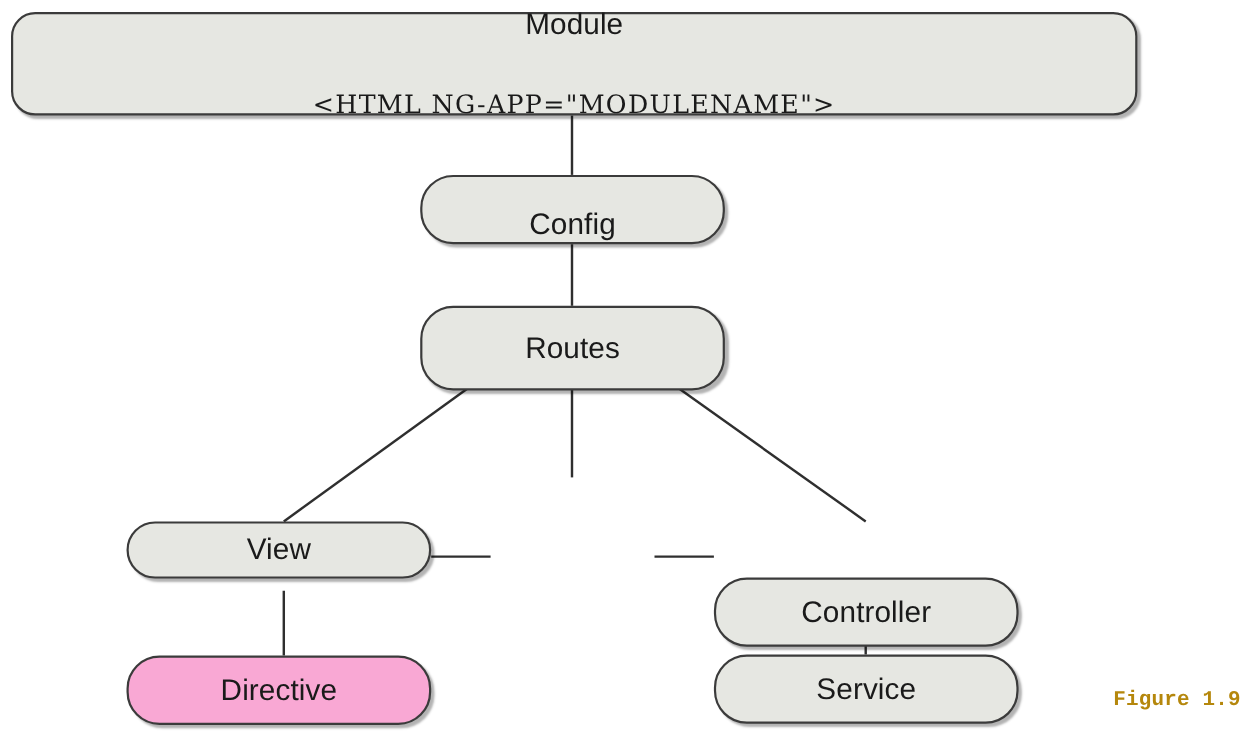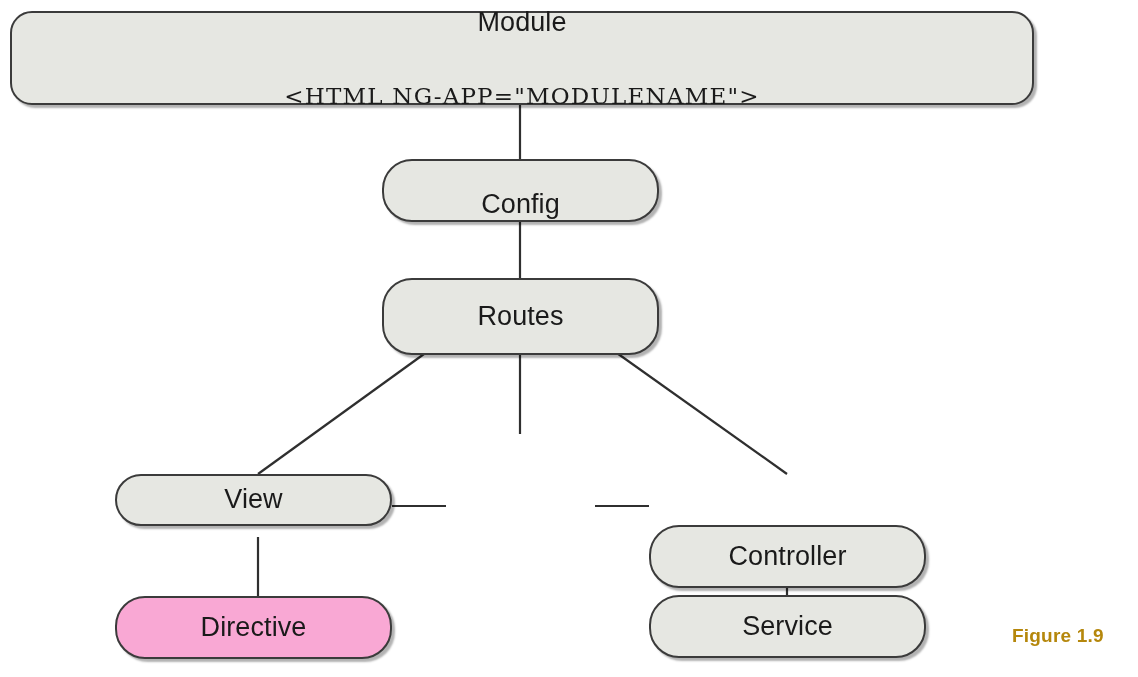--- a/index.html
+++ b/index.html
@@ -77,21 +77,21 @@
   #node-view       { left: 115px; top: 474px; width: 277px; height: 52px; }
   #node-scope      { left: 444px; top: 432px; width: 153px; height: 153px; border-radius: 50%; }
   #node-controller { left: 649px; top: 493px; width: 277px; height: 63px; margin-top: 32px; }
   #node-directive  { left: 115px; top: 596px; width: 277px; height: 63px; }
   #node-service    { left: 649px; top: 595px; width: 277px; height: 63px; }
 
   #figure-caption {
     position: absolute;
     left: 1012px;
     top: 625px;
-    font-family: Liberation Sans, sans-serif;
+    font-family: Liberation Mono, monospace;
     font-size: 19px;
     font-weight: bold;
     color: #b5870c;
     white-space: nowrap;
     letter-spacing: 0.2px;
   }
 </style>
 </head>
 <body>
 

